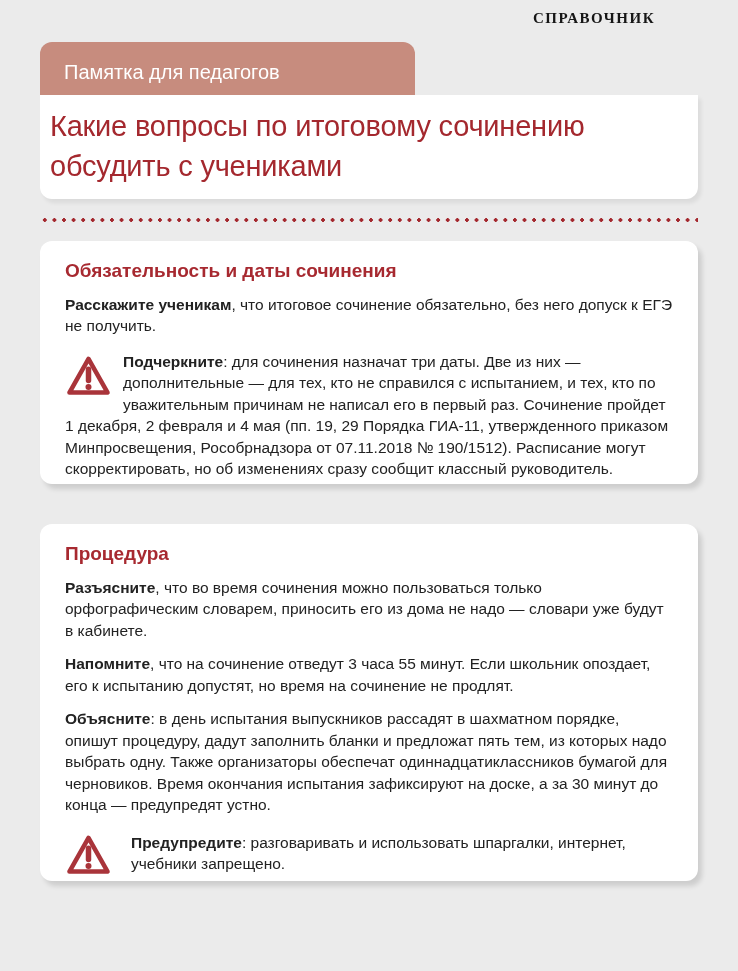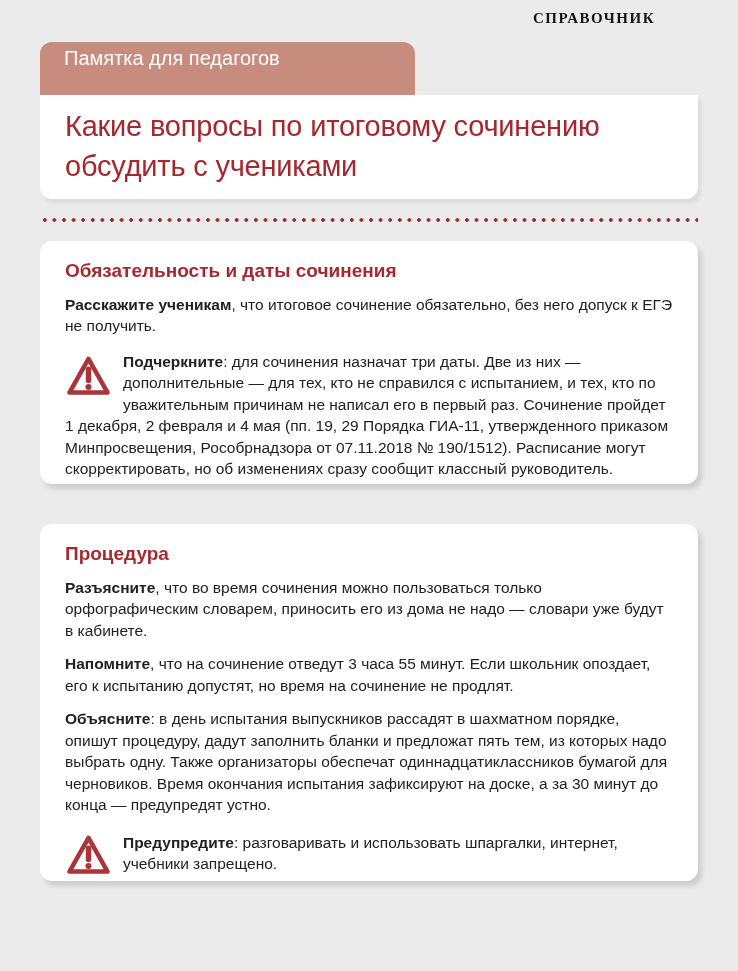--- a/index.html
+++ b/index.html
@@ -23,40 +23,40 @@
   }
 
   
   .topbar{position:relative;height:95px;}
   .badge{
     position:absolute;left:40px;bottom:0;
     width:375px;height:53px;
     background:var(--badge);
     border-radius:12px 12px 0 0;
     display:flex;align-items:flex-end;
-    padding:0 24px 25px 24px;
+    padding:0 24px 11px 24px;
     color:#ffffff;
     font-size:20px;
   }
   .logo{
     position:absolute;top:11px;right:26px;
     width:236px;text-align:center;
     font-family:"Liberation Serif","DejaVu Serif",serif;
     font-weight:bold;color:#161616;line-height:1.04;
   }
   .logo-l1{font-size:15px;letter-spacing:1.5px;}
   .logo-l2{font-size:24.5px;letter-spacing:0.5px;margin-top:1px;}
   .logo-l3{font-size:16.5px;letter-spacing:0.5px;margin-top:1px;}
 
   
   .title-card{
     margin:0 40px;width:658px;
     background:var(--card);
     border-radius:0 0 12px 12px;
-    padding:11px 25px 13px 25px;
+    padding:11px 25px 13px 10px;
     box-shadow:3px 4px 4px rgba(0,0,0,0.07);
   }
   .title-card h1{
     color:var(--red);
     font-size:29px;font-weight:normal;line-height:40px;
     letter-spacing:-0.2px;
   }
 
   
   .dotted{
@@ -85,21 +85,21 @@
     margin:0 0 12px 0;
   }
   .card p:last-child{margin-bottom:0;}
   b{font-weight:bold;}
 
   
   .warn{margin-top:14px;}
   .warn::after{content:"";display:block;clear:both;}
   .warn-icon{display:block;width:47px;height:44px;}
   .warn-float .warn-icon{float:left;margin:3px 11px 14px 0;}
-  .warn-flex{display:flex;align-items:flex-start;gap:11px;margin-top:16px;}
+  .warn-flex{display:flex;align-items:flex-start;gap:19px;margin-top:16px;}
   .warn-flex .warn-icon{flex:0 0 47px;margin-top:1px;}
   .warn p{margin:0;}
 </style>
 </head>
 <body>
 
 <div class="topbar">
   <div class="badge">
     <span>Памятка для педагогов</span>
   </div>

